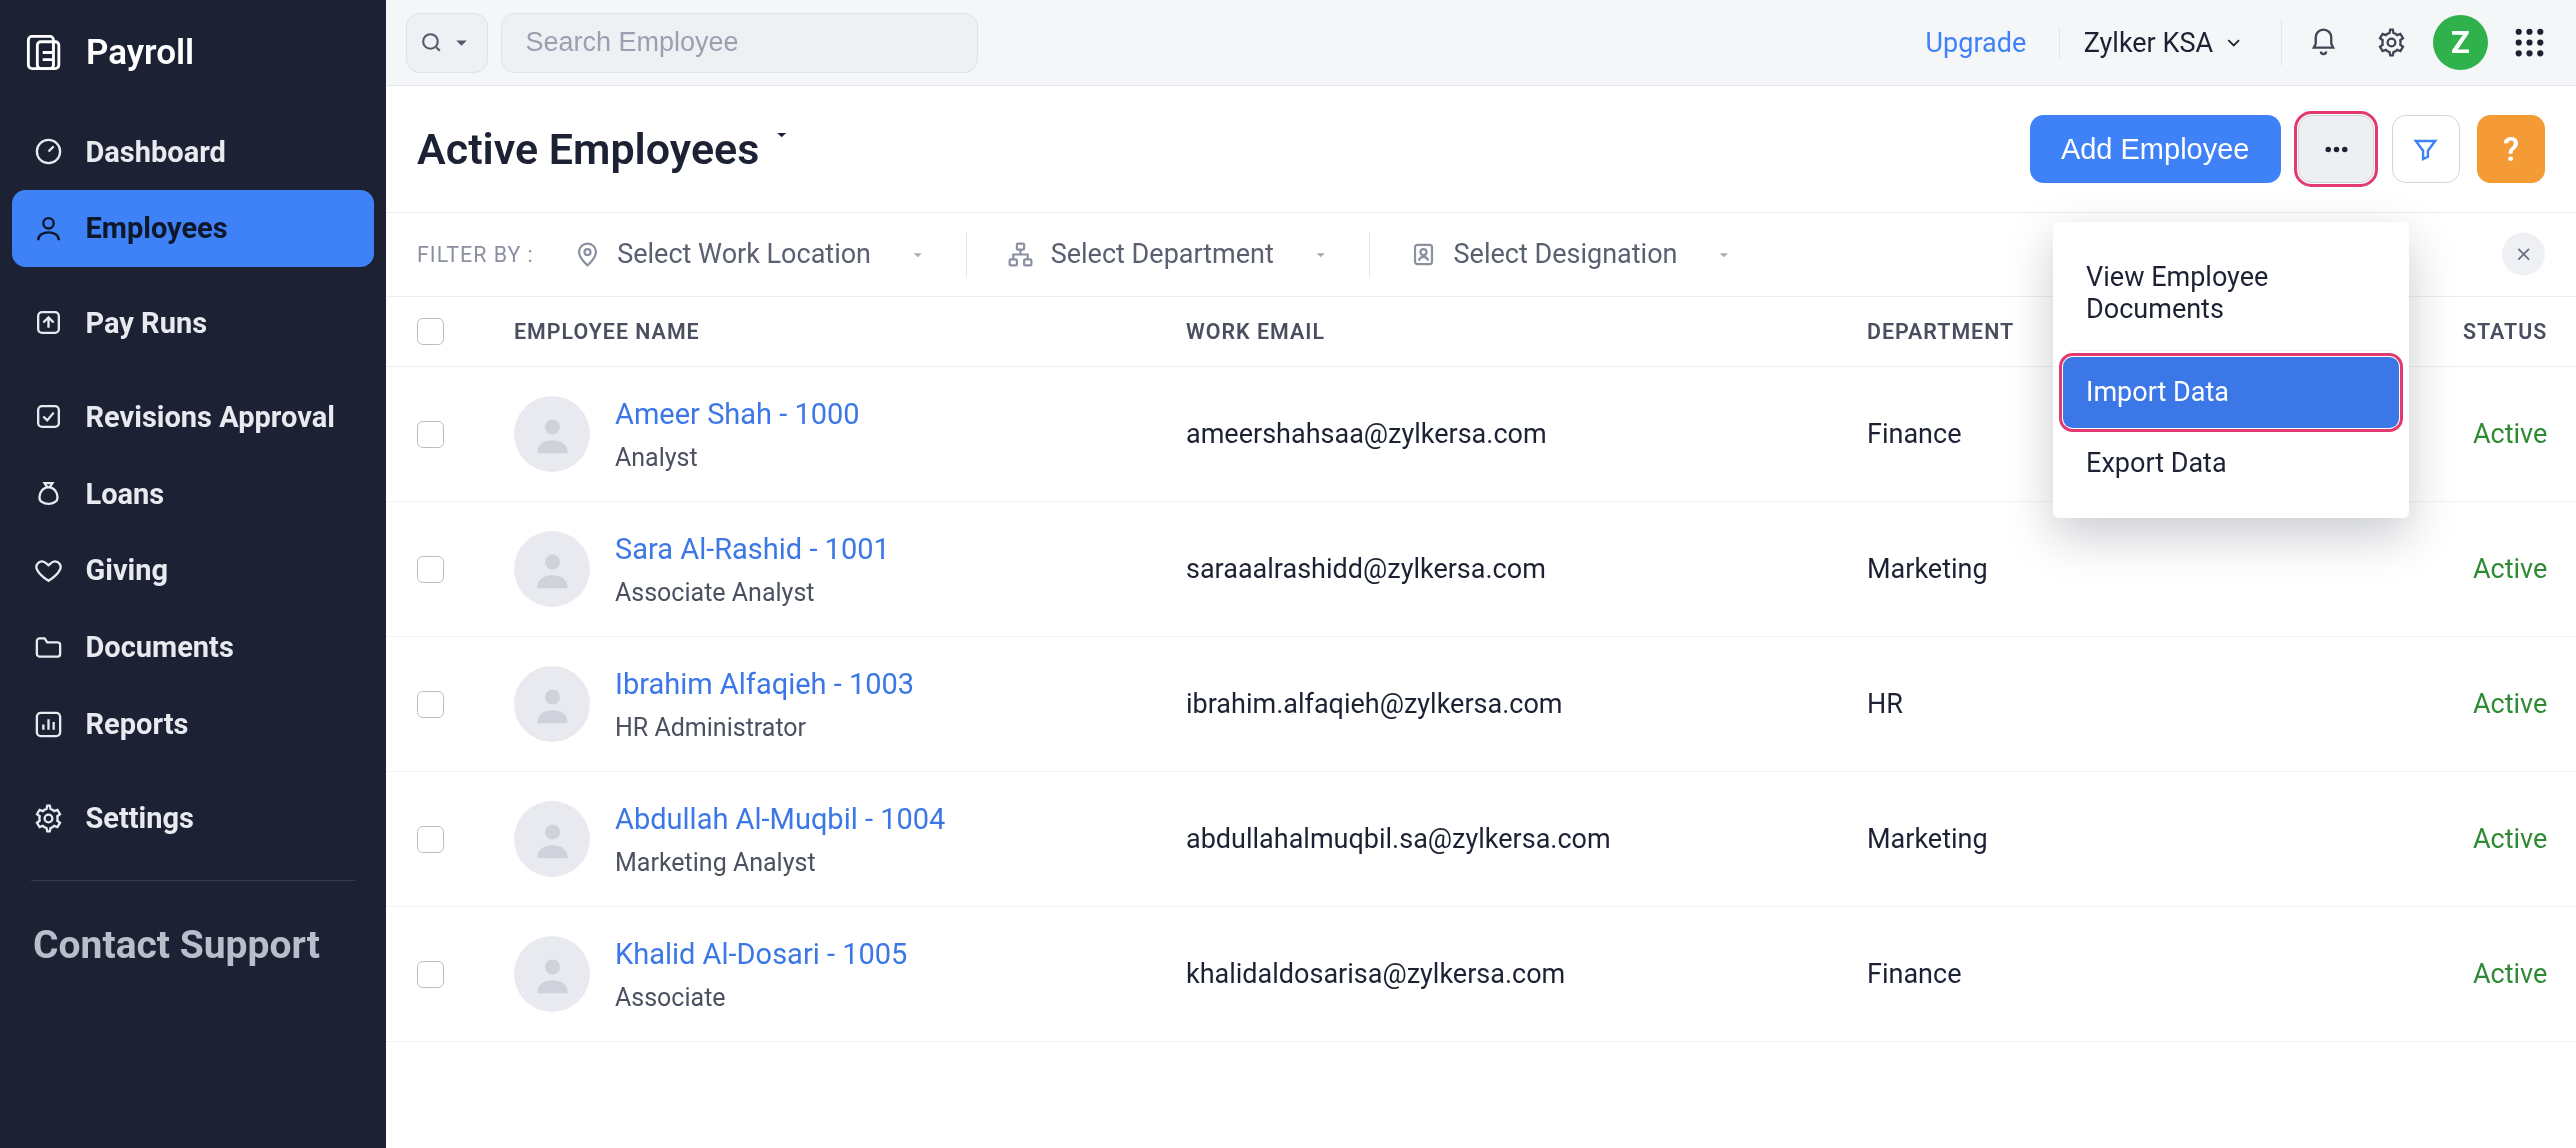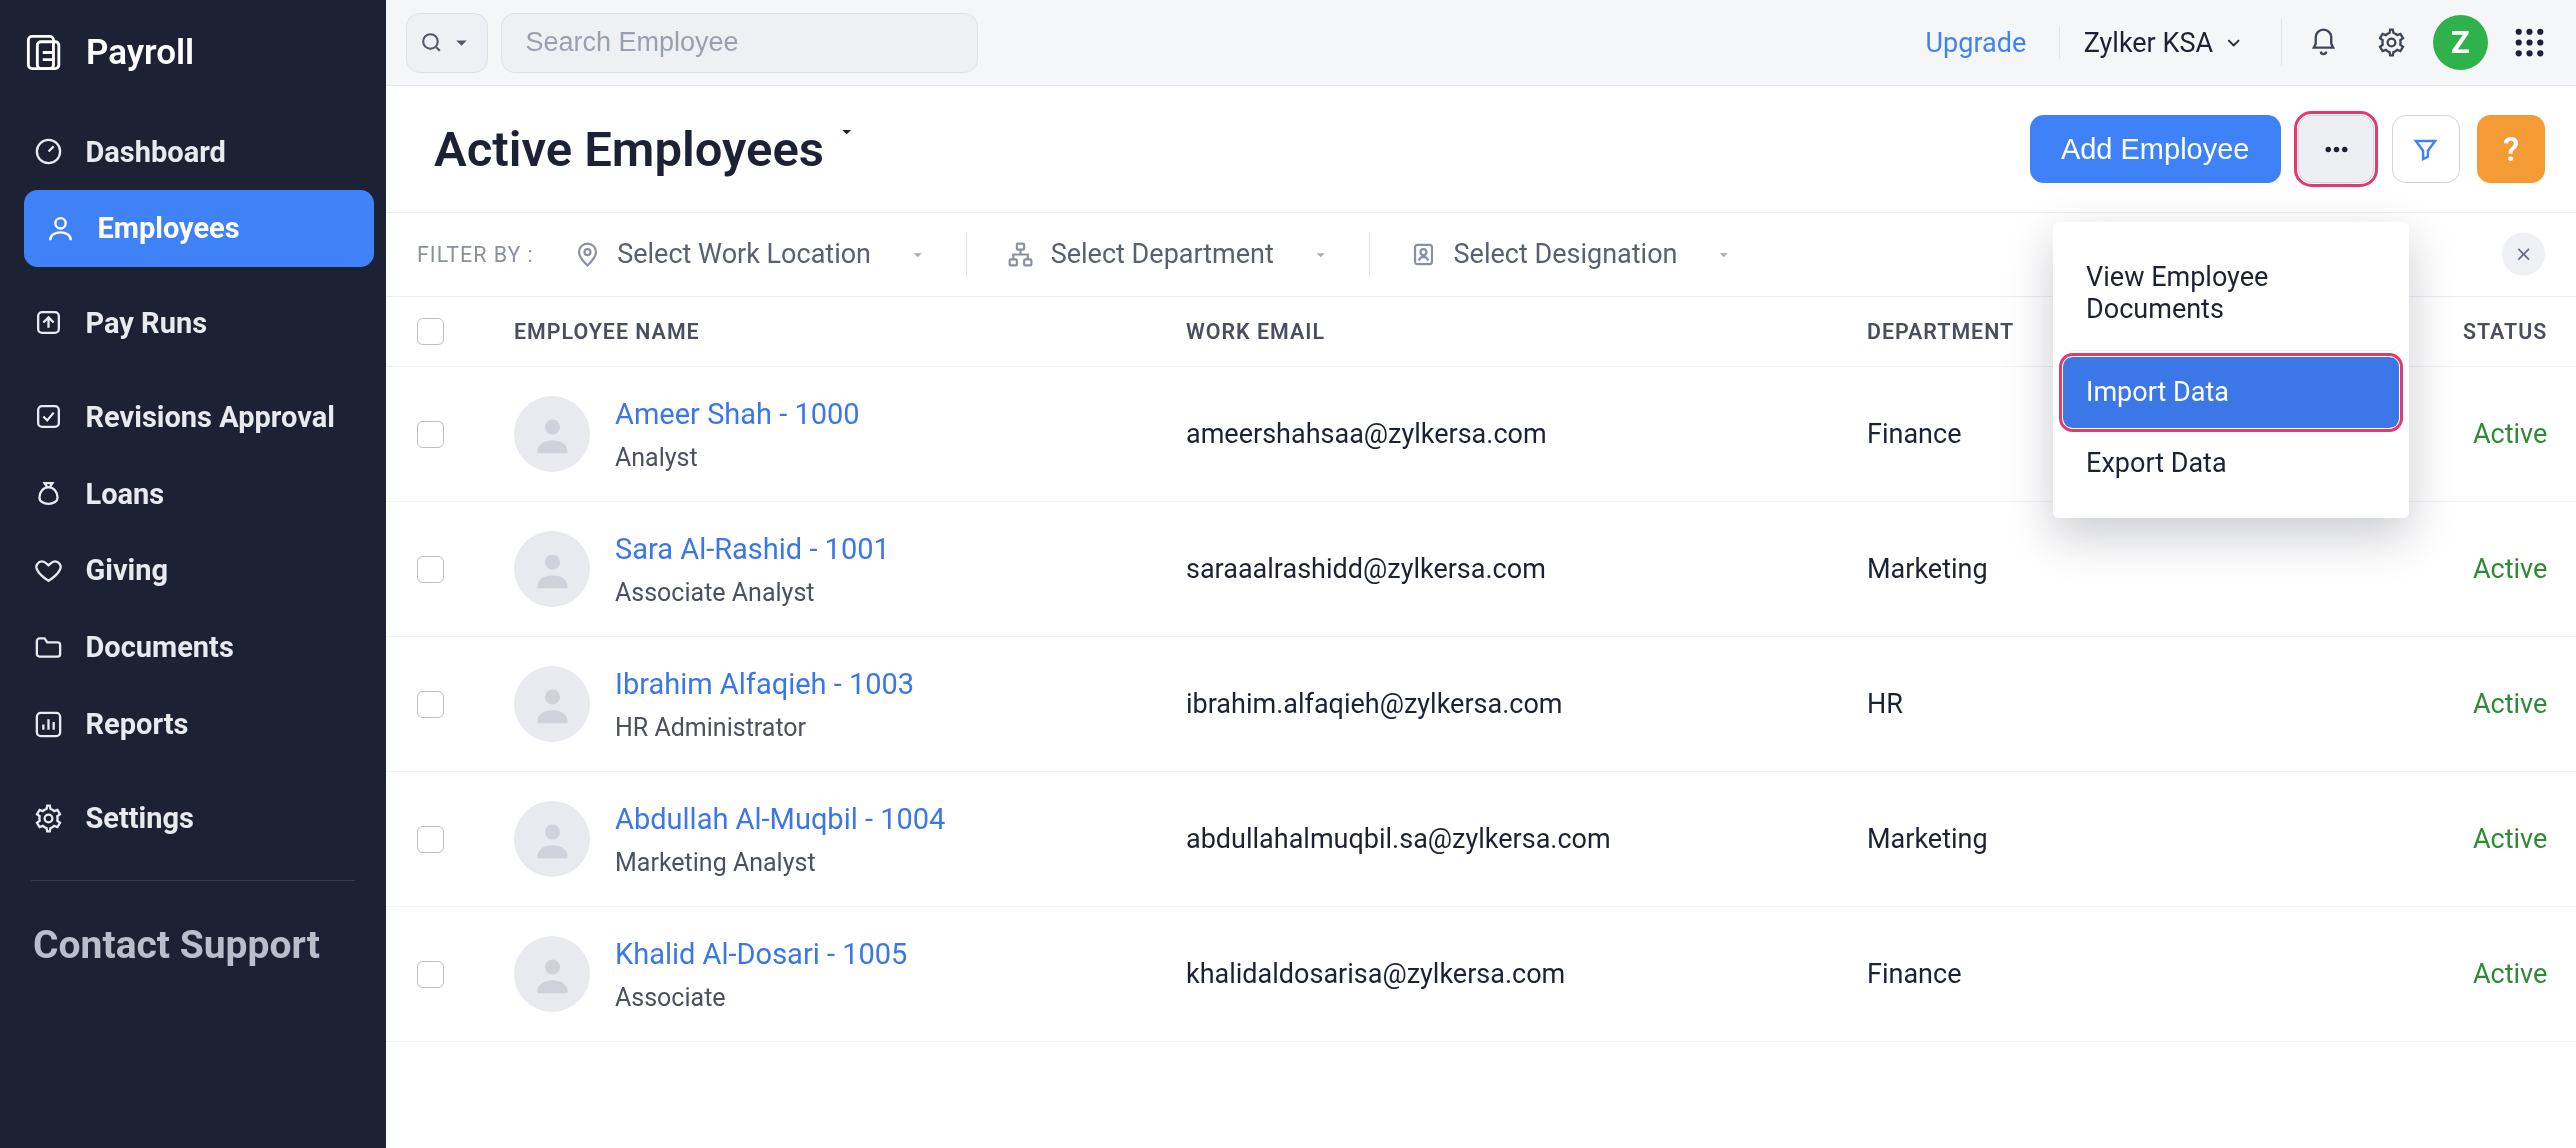--- a/index.html
+++ b/index.html
@@ -34,21 +34,21 @@
     display: flex;
     align-items: center;
     gap: 21.4px;
     padding: 21.4px 21.4px;
     border-radius: 13.6px;
     color: #e8eaf0;
     font-size: 29px;
     cursor: pointer;
     font-weight: bold;
   }
-  .nav-item.active { background: #3f82f7; color: #ffffff; margin-left: 12px; }
+  .nav-item.active { background: #3f82f7; color: #0f172a; }
   .nav-item .nav-icon { width: 31px; height: 31px; flex-shrink: 0; }
   .nav-group-gap { height: 17.5px; }
   .sidebar-divider { border-top: 1px solid #343a4f; margin: 23.4px 19.5px; }
   .contact { padding: 17.5px 21.4px; color: #b8beca; font-size: 39px; font-weight: bold; }
 
   
   .main { flex: 1; display: flex; flex-direction: column; background: #fff; min-width: 0; }
 
   
   .topbar {
@@ -94,22 +94,22 @@
   .apps-btn svg { width: 37px; height: 37px; color: #1c2234; }
   .vdiv { width: 1px; height: 47px; background: #e3e5eb; }
 
   
   .page-header {
     display: flex; align-items: center;
     padding: 29px 31px 29px 31px;
     gap: 15.6px;
   }
   .page-title {
-    font-size: 49px; font-weight: 600; color: #1c2234;
-    display: flex; align-items: flex-start; gap: 11.7px; cursor: pointer; margin-left: 17px;
+    font-size: 43px; font-weight: 600; color: #1c2234;
+    display: flex; align-items: flex-start; gap: 11.7px; cursor: pointer;
   }
   .page-title .caret { font-size: 23.4px; color: #1c2234; }
   .header-actions { margin-left: auto; display: flex; align-items: center; gap: 17.5px; position: relative; }
   .primary-btn {
     background: #3f82f7; color: #fff; border: none; border-radius: 13.6px;
     font-size: 29px; padding: 17.5px 31px; cursor: pointer;
   }
   .more-btn {
     width: 76px; height: 68px; border: 1px solid #d0d3db; border-radius: 13.6px;
     background: #edeff3; display: flex; align-items: center; justify-content: center;

